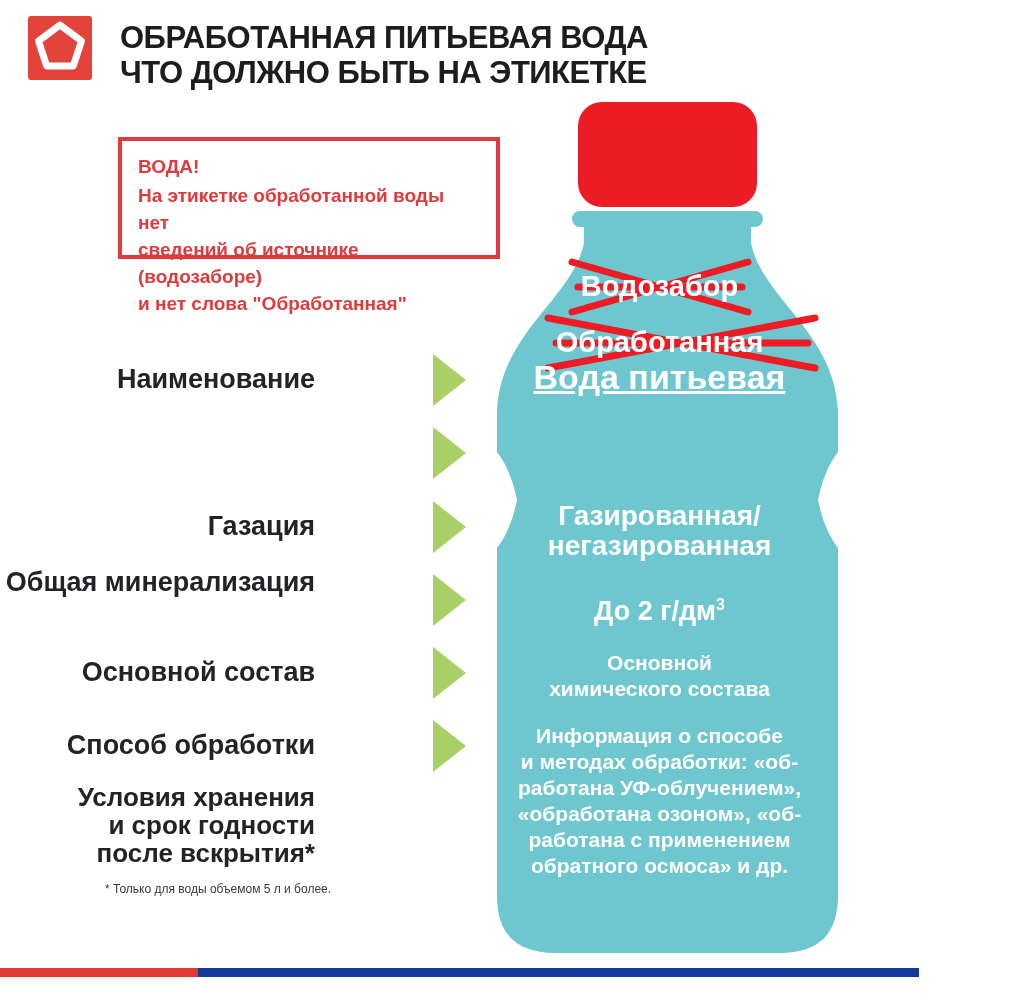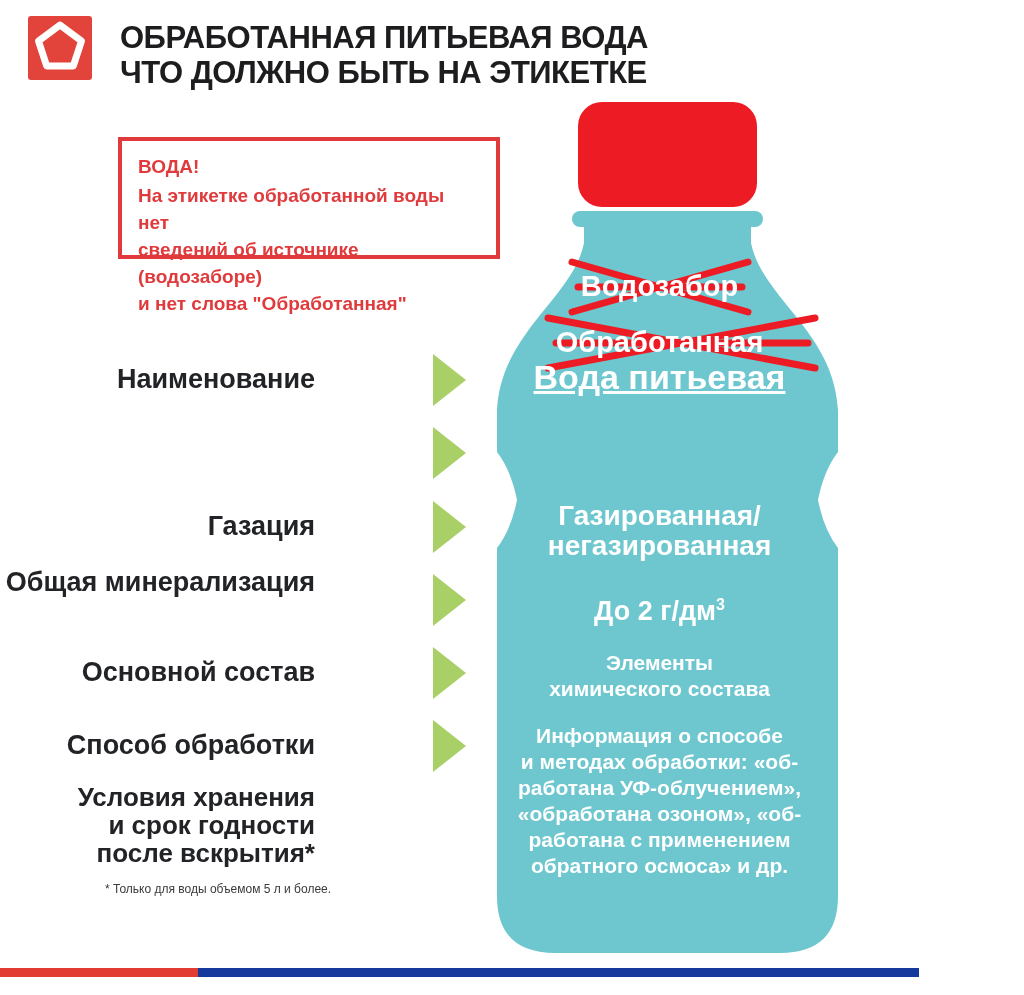--- a/index.html
+++ b/index.html
@@ -105,21 +105,21 @@
       <line class="stroke-red" x1="556" y1="343" x2="808" y2="343"></line>
     </g>
   </svg>
 
   <div class="b-text crossed1">Водозабор</div>
   <div class="b-text crossed2">Обработанная</div>
   <div class="b-text water-type">Вода питьевая</div>
   <div class="b-text carbo pre">Газированная/
 негазированная</div>
   <div class="b-text mineral"><span>До 2 г/дм</span><sup>3</sup></div>
-  <div class="b-text compo pre">Элементы
+  <div class="b-text compo pre">Основной
 химического состава</div>
   <div class="b-text treat pre">Информация о способе
 и методах обработки: «об-
 работана УФ-облучением»,
 «обработана озоном», «об-
 работана с применением
 обратного осмоса» и др.</div>
 
   <div class="lbl" style="top:365px;">Наименование</div>
   <div class="arrow" style="top:354px;"></div>

